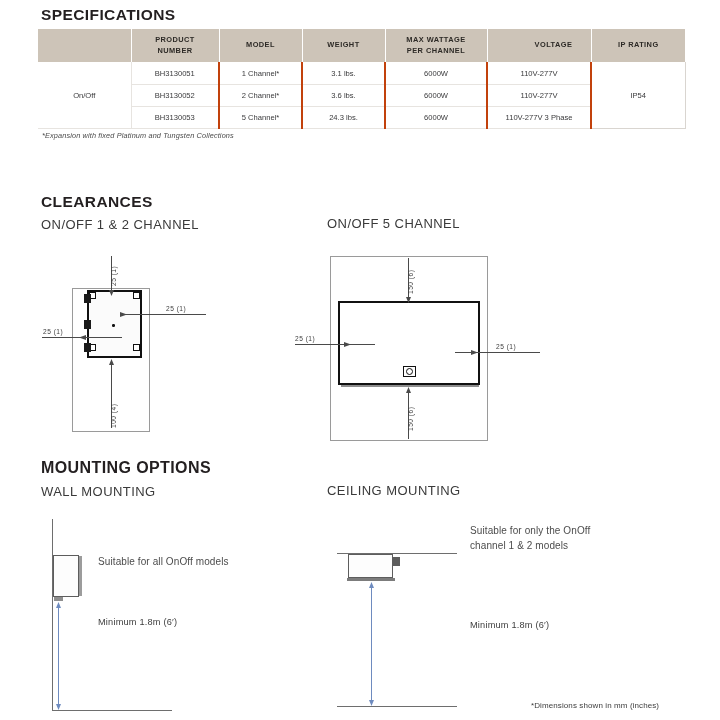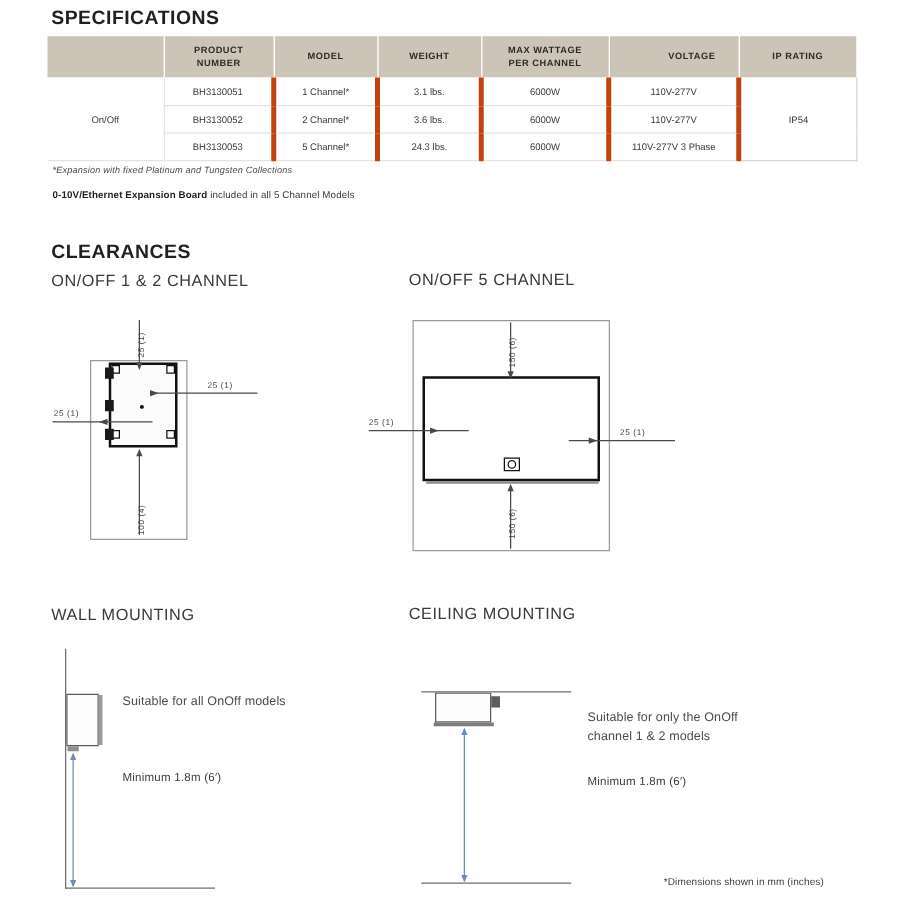--- a/index.html
+++ b/index.html
@@ -55,21 +55,21 @@
   }
   #spec-table th.blank-head { border-right: 1px solid #ffffff; }
   #spec-table th:last-child { border-right: none; }
   #spec-table td {
     font-size: 7.6px;
     text-align: center;
     vertical-align: middle;
     height: 22px;
     color: #39393b;
     border-bottom: 1px solid #e7e4e0;
-    border-right: 4px solid #c2410c;
+    border-right: 2px solid #c2410c;
     background: #ffffff;
   }
   #spec-table tr:last-child td { border-bottom: 1px solid #e7e4e0; }
   #spec-table td.family-cell {
     border-right: 1px solid #e7e4e0;
     border-bottom: 1px solid #e7e4e0;
   }
   #spec-table td.ip-cell {
     border: 1px solid #d9d5d0;
     border-top: none;
@@ -253,23 +253,20 @@
         <td>5 Channel*</td>
         <td>24.3 lbs.</td>
         <td>6000W</td>
         <td>110V-277V 3 Phase</td>
       </tr>
     </tbody>
   </table>
 
   <div class="note-italic">*Expansion with fixed Platinum and Tungsten Collections</div>
 
-  <div class="note-bold-line">
-    <b>0-10V/Ethernet Expansion Board</b><span> included in all 5 Channel Models</span>
-  </div>
 
   <div class="section-title" style="left:41px; top:193px;">CLEARANCES</div>
 
   <div class="sub-title" style="left:41px; top:217px;">ON/OFF 1 &amp; 2 CHANNEL</div>
 
   <div class="sub-title" style="left:327px; top:216px;">ON/OFF 5 CHANNEL</div>
 
   <div>
 
     <div class="diag-frame" style="left:72px; top:288px; width:78px; height:144px;"></div>
@@ -334,20 +331,21 @@
     </svg>
     <div class="dim-text" style="left:496px; top:343px;">25  (1)</div>
 
     <div class="dline" style="left:408px; top:390px; width:1px; height:49px;"></div>
     <svg style="position:absolute; left:404px; top:386px;" width="9" height="9">
       <polygon points="4.5,1 2,7 7,7" fill="#4a4a4a"></polygon>
     </svg>
     <div class="dim-text dim-vert" style="left:407px; top:431px;">150  (6)</div>
   </div>
 
+  <div class="section-title" style="left:41px; top:459px; font-size:16px;">MOUNTING OPTIONS</div>
 
   <div class="sub-title" style="left:41px; top:484px;">WALL MOUNTING</div>
 
   <div class="sub-title" style="left:327px; top:483px;">CEILING MOUNTING</div>
 
   <div>
 
     <div class="struct-line" style="left:52px; top:519px; width:1.3px; height:192px;"></div>
 
     <div class="struct-line" style="left:52px; top:710px; width:120px; height:1.3px;"></div>
@@ -380,21 +378,21 @@
     <div class="wall-dev-side" style="left:393px; top:557px; width:7px; height:9px; background:#5d5d5d;"></div>
 
     <div class="blue-line" style="left:371px; top:585px; height:118px;"></div>
     <svg style="position:absolute; left:367px; top:581px;" width="9" height="9">
       <polygon points="4.5,1 2,7 7,7" fill="#6e8bbf"></polygon>
     </svg>
     <svg style="position:absolute; left:367px; top:698px;" width="9" height="9">
       <polygon points="4.5,8 2,2 7,2" fill="#6e8bbf"></polygon>
     </svg>
 
-    <div class="mount-text" style="left:470px; top:567px; width:170px;">
+    <div class="mount-text" style="left:470px; top:523px; width:170px;">
       <span>Suitable for only the OnOff</span><br>
       <span>channel 1 &amp; 2 models</span>
     </div>
 
     <div class="mount-dim" style="left:470px; top:620px;">Minimum 1.8m (6′)</div>
   </div>
 
   <div class="bottom-note" style="left:531px; top:701px;">*Dimensions shown in mm (inches)</div>
 
 </div>

